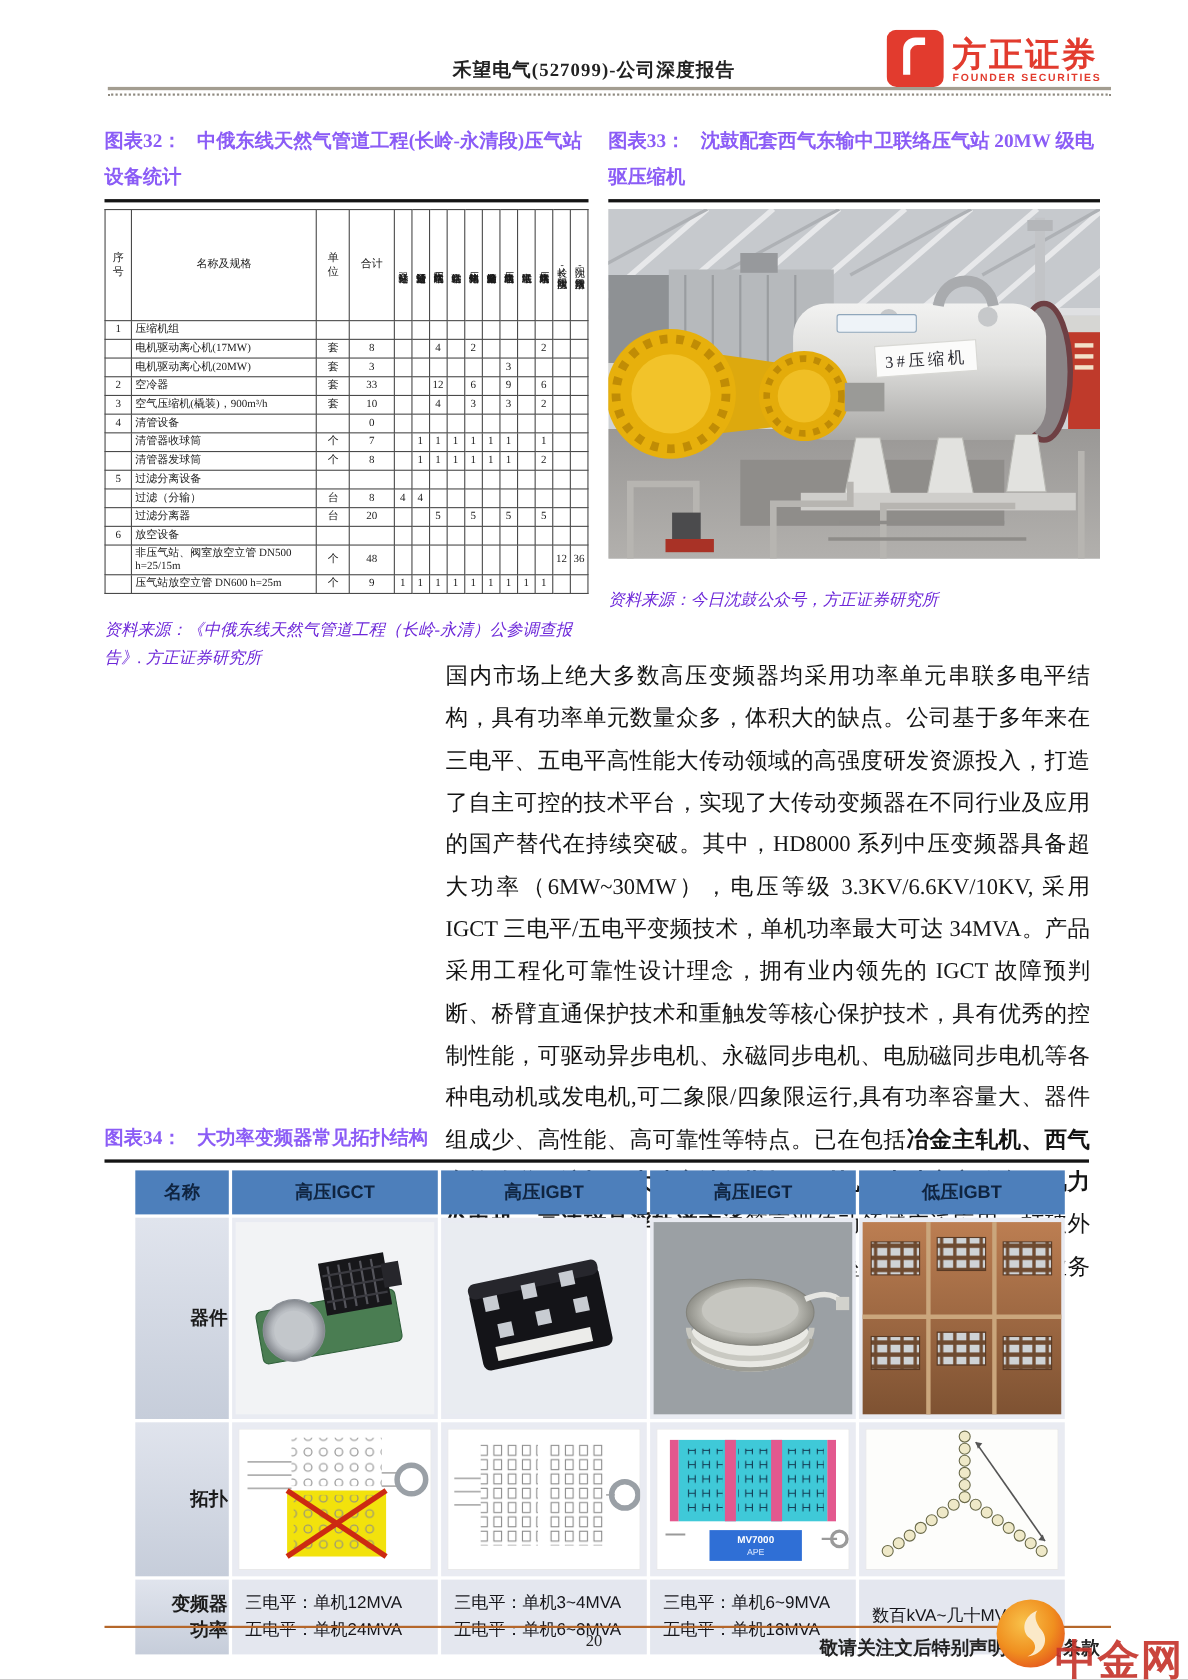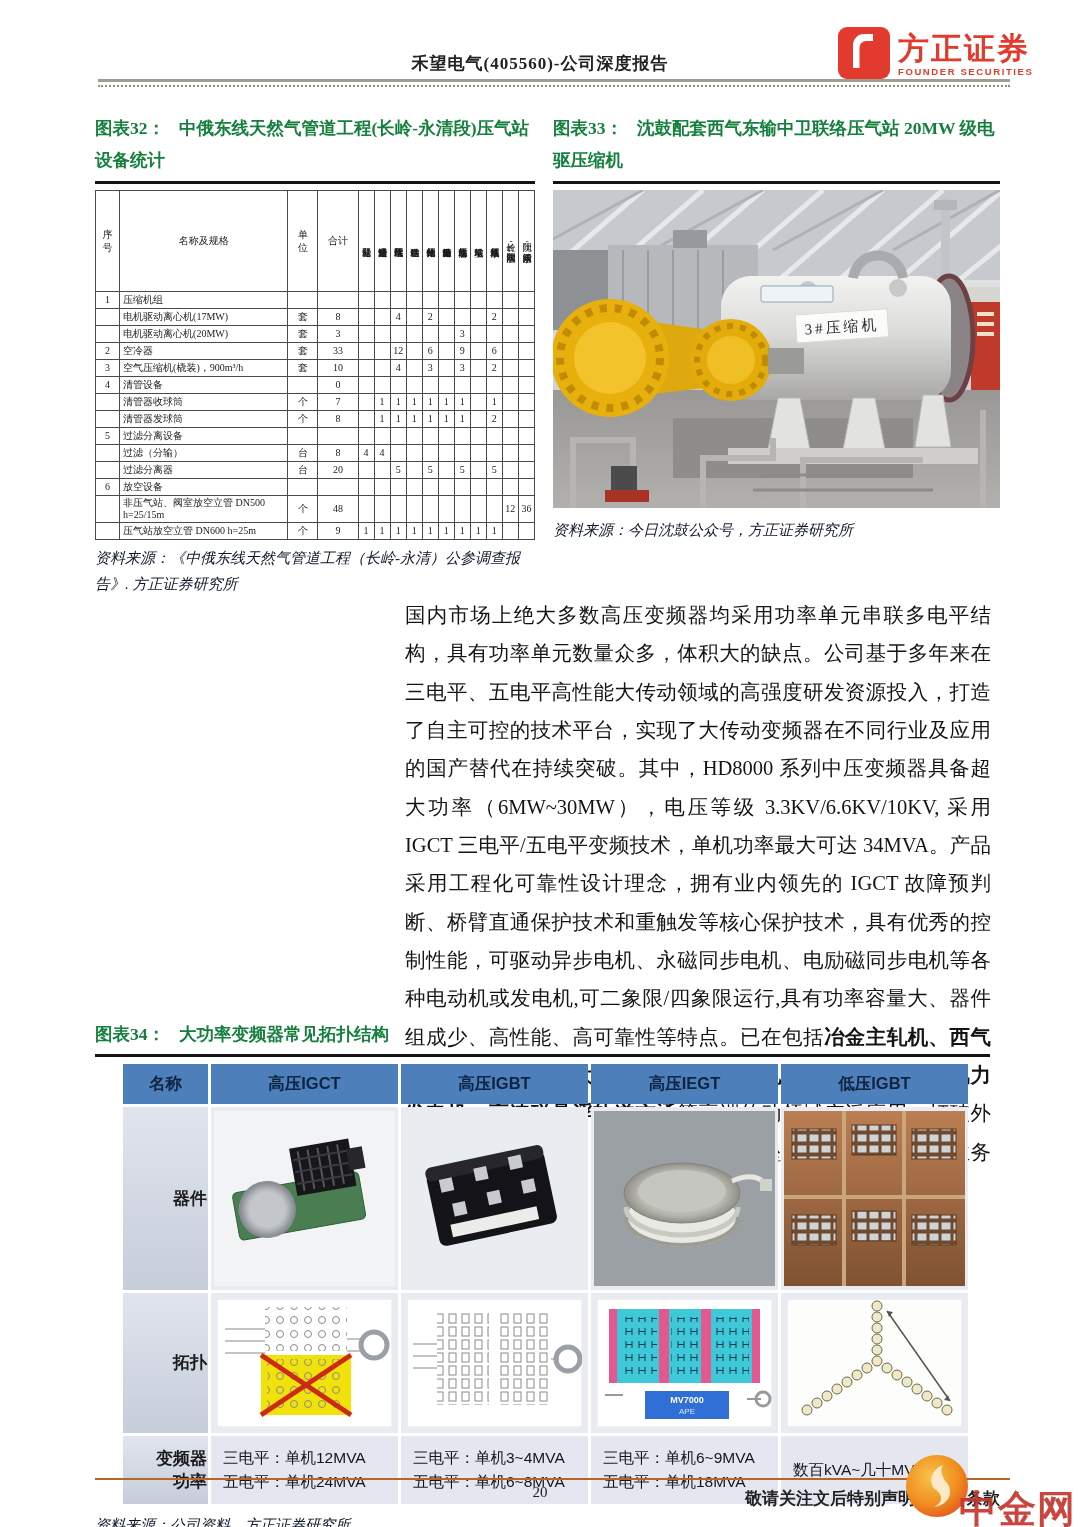--- a/index.html
+++ b/index.html
@@ -5,32 +5,32 @@
   html,body { margin:0; padding:0; background:#888; }
   .page { position:relative; width:1080px; height:1527px; margin:0 auto; background:#ffffff;
           font-family:"Liberation Serif","DejaVu Serif",serif; color:#111; overflow:hidden; }
 
   
   .hdr-title { position:absolute; top:52px; left:0; right:0; text-align:center;
                font-size:17px; font-weight:600; letter-spacing:1px; color:#222; }
   .hdr-rule  { position:absolute; top:79px; left:98px; width:912px; }
   .hdr-rule .r1 { border-top:3px solid #a39d90; }
   .hdr-rule .r2 { margin-top:3px; border-top:2px dotted #8f8a80; }
-  .logo { position:absolute; top:27px; left:806px; display:flex; align-items:center;margin-left:32px; }
+  .logo { position:absolute; top:27px; left:806px; display:flex; align-items:center; }
   .logo-txt { margin-left:8px; }
   .logo-cn { font-family:"Liberation Sans",sans-serif; font-weight:bold; font-size:31px;
              color:#e23b2e; line-height:1.05; letter-spacing:2px; }
   .logo-en { font-family:"Liberation Sans",sans-serif; font-weight:bold; font-size:9.5px;
              color:#e23b2e; letter-spacing:1.6px; }
 
   
-  .fig-title { font-size:17.5px; font-weight:bold; line-height:1.85; color:#15803d; }
+  .fig-title { font-size:17.5px; font-weight:bold; line-height:1.85; color:#8b5cf6; }
   .fig-label { margin-right:14px; }
   .blackrule { border-top:3.5px solid #141414; margin-top:4px; }
-  .source { margin-top:5px; font-style:italic; font-size:15px; line-height:1.75; color:#0f172a; }
+  .source { margin-top:20px; font-style:italic; font-size:15px; line-height:1.75; color:#6d28d9; }
 
   .col-left  { position:absolute; left:95px;  top:112px; width:440px; }
   .col-right { position:absolute; left:553px; top:112px; width:447px; }
 
   
   table.equip { border-collapse:collapse; table-layout:fixed; width:440px; margin-top:6px;
                 font-size:10px; color:#1a1a1a; }
   table.equip th, table.equip td { border:1px solid #4a4a4a; text-align:center;
                 vertical-align:middle; padding:1px 0; line-height:1.2; font-weight:normal; }
   table.equip thead th { height:96px; }
@@ -76,21 +76,21 @@
   .wm-name { font-size:38px; font-weight:bold; color:rgba(197,53,44,0.92); margin-left:-10px;
              letter-spacing:1px;margin-top:44px; }
   .wm-url { font-size:11.5px; color:#8a8a8a; letter-spacing:1.5px; margin-top:0px; }
   .wm-tag { font-size:13px; color:#777; letter-spacing:5px; margin-top:2px; }
 </style>
 </head>
 <body>
 
 <div class="page">
 
-  <div class="hdr-title">禾望电气(405560)-公司深度报告</div>
+  <div class="hdr-title">禾望电气(527099)-公司深度报告</div>
   <div class="hdr-rule">
       <div class="r1"></div>
       <div class="r2"></div>
     </div>
   <div class="logo">
     <span>
       <svg width="52" height="52" viewBox="0 0 52 52">
         <path fill="#e23b2e" d="M9,0 h34 a9,9 0 0 1 9,9 v34 a9,9 0 0 1 -9,9 h-34 a9,9 0 0 1 -9,-9 v-34 a9,9 0 0 1 9,-9 z"></path>
         <path fill="#ffffff" d="M15,41 V18 a11,11 0 0 1 11,-11 h9 v7 h-7 a6.5,6.5 0 0 0 -6.5,6.5 V41 z"></path>
       </svg>

